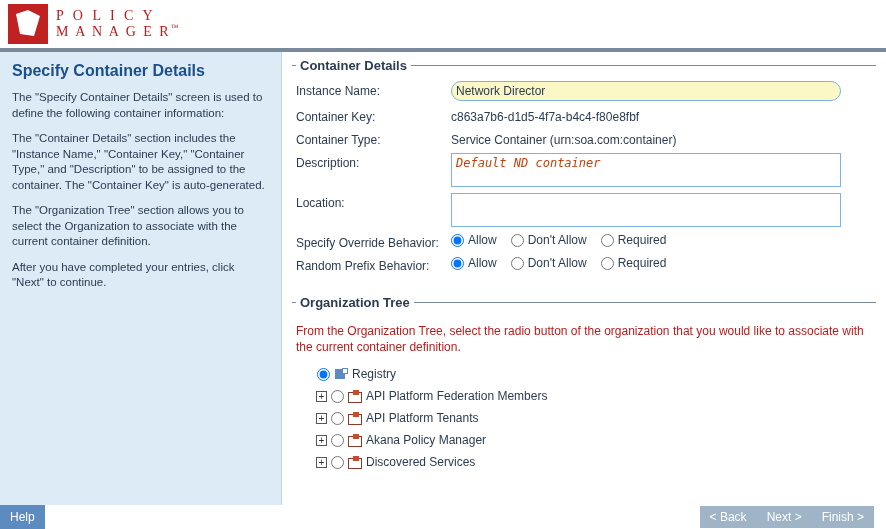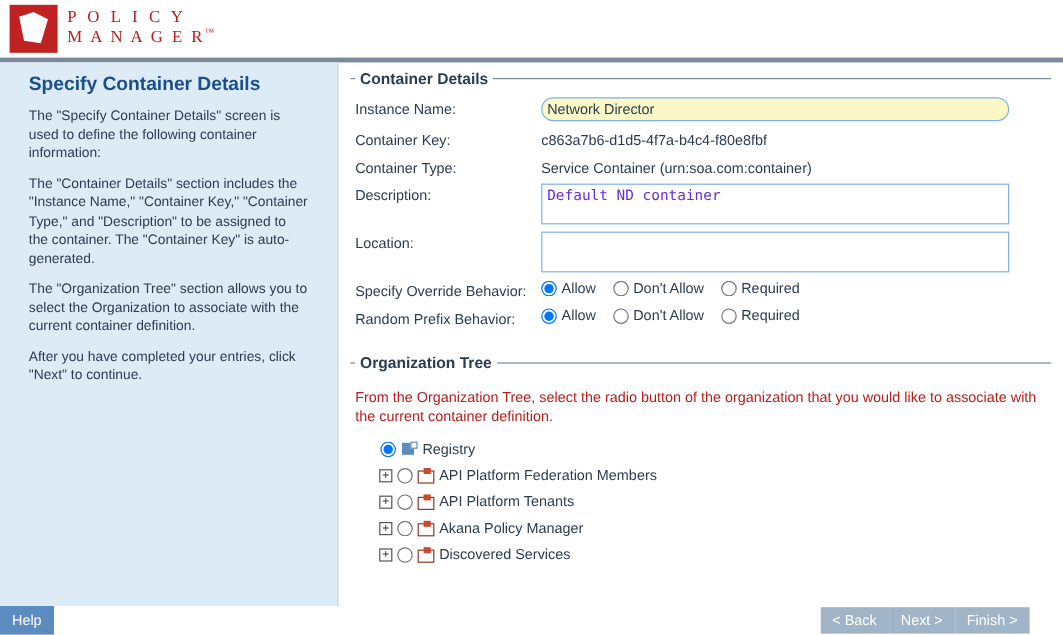--- a/index.html
+++ b/index.html
@@ -37,21 +37,21 @@
   }
   .logo-text .line2 { letter-spacing: 2px; }
   .logo-text sup { font-size: 8px; letter-spacing: 0; }
   .main {
     display: flex;
     height: 453px;
   }
   .sidebar {
     width: 282px;
     background: #ddebf7;
-    padding: 10px 24px;
+    padding: 10px 12px;
     color: #2b3c50;
     border-right: 1px solid #c8d4df;
   }
   .sidebar h2 {
     color: #1b4f8b;
     font-size: 16px;
     font-weight: bold;
     margin-bottom: 10px;
   }
   .sidebar p {
@@ -105,22 +105,23 @@
   .form-row input.instance-name {
     background: #fcf8c6;
     border-radius: 10px;
   }
   .form-row textarea {
     width: 390px;
     height: 34px;
     border: 1px solid #7db2e8;
     padding: 2px 4px;
     font-size: 12px;
-    color: #6d28d9;
+    color: #c2410c;
     resize: none;
+    font-style: italic;
   }
   .radio-group { display: flex; gap: 14px; align-items: center; }
   .radio-group label { display:flex; align-items:center; gap:4px; color:#2b3c50; }
   .org-info {
     color: #b91c1c;
     font-size: 12px;
     margin: 6px 0 12px 0;
     line-height: 1.3;
   }
   .tree { margin-left: 6px; }
@@ -153,21 +154,21 @@
     content:""; position:absolute; width:4px; height:4px; background:#fff; top:0; left:8px; border:1px solid #5b8bbf;
   }
   .org-icon::before {
     content:""; position:absolute; width:12px; height:9px; background:#fff; border:1px solid #8a3a2a; top:2px; left:0;
   }
   .org-icon::after {
     content:""; position:absolute; width:6px; height:5px; background:#c94a2f; top:0; left:5px;
   }
   .footer {
     position: absolute;
-    bottom: 0; left: 0; right: 16px;
+    bottom: 0; left: 0; right: 0;
     height: 24px;
     display: flex;
     justify-content: space-between;
     align-items: stretch;
     background: #fff;
   }
   .help-btn {
     background: #5b8bbf;
     color: #fff;
     border: none;

